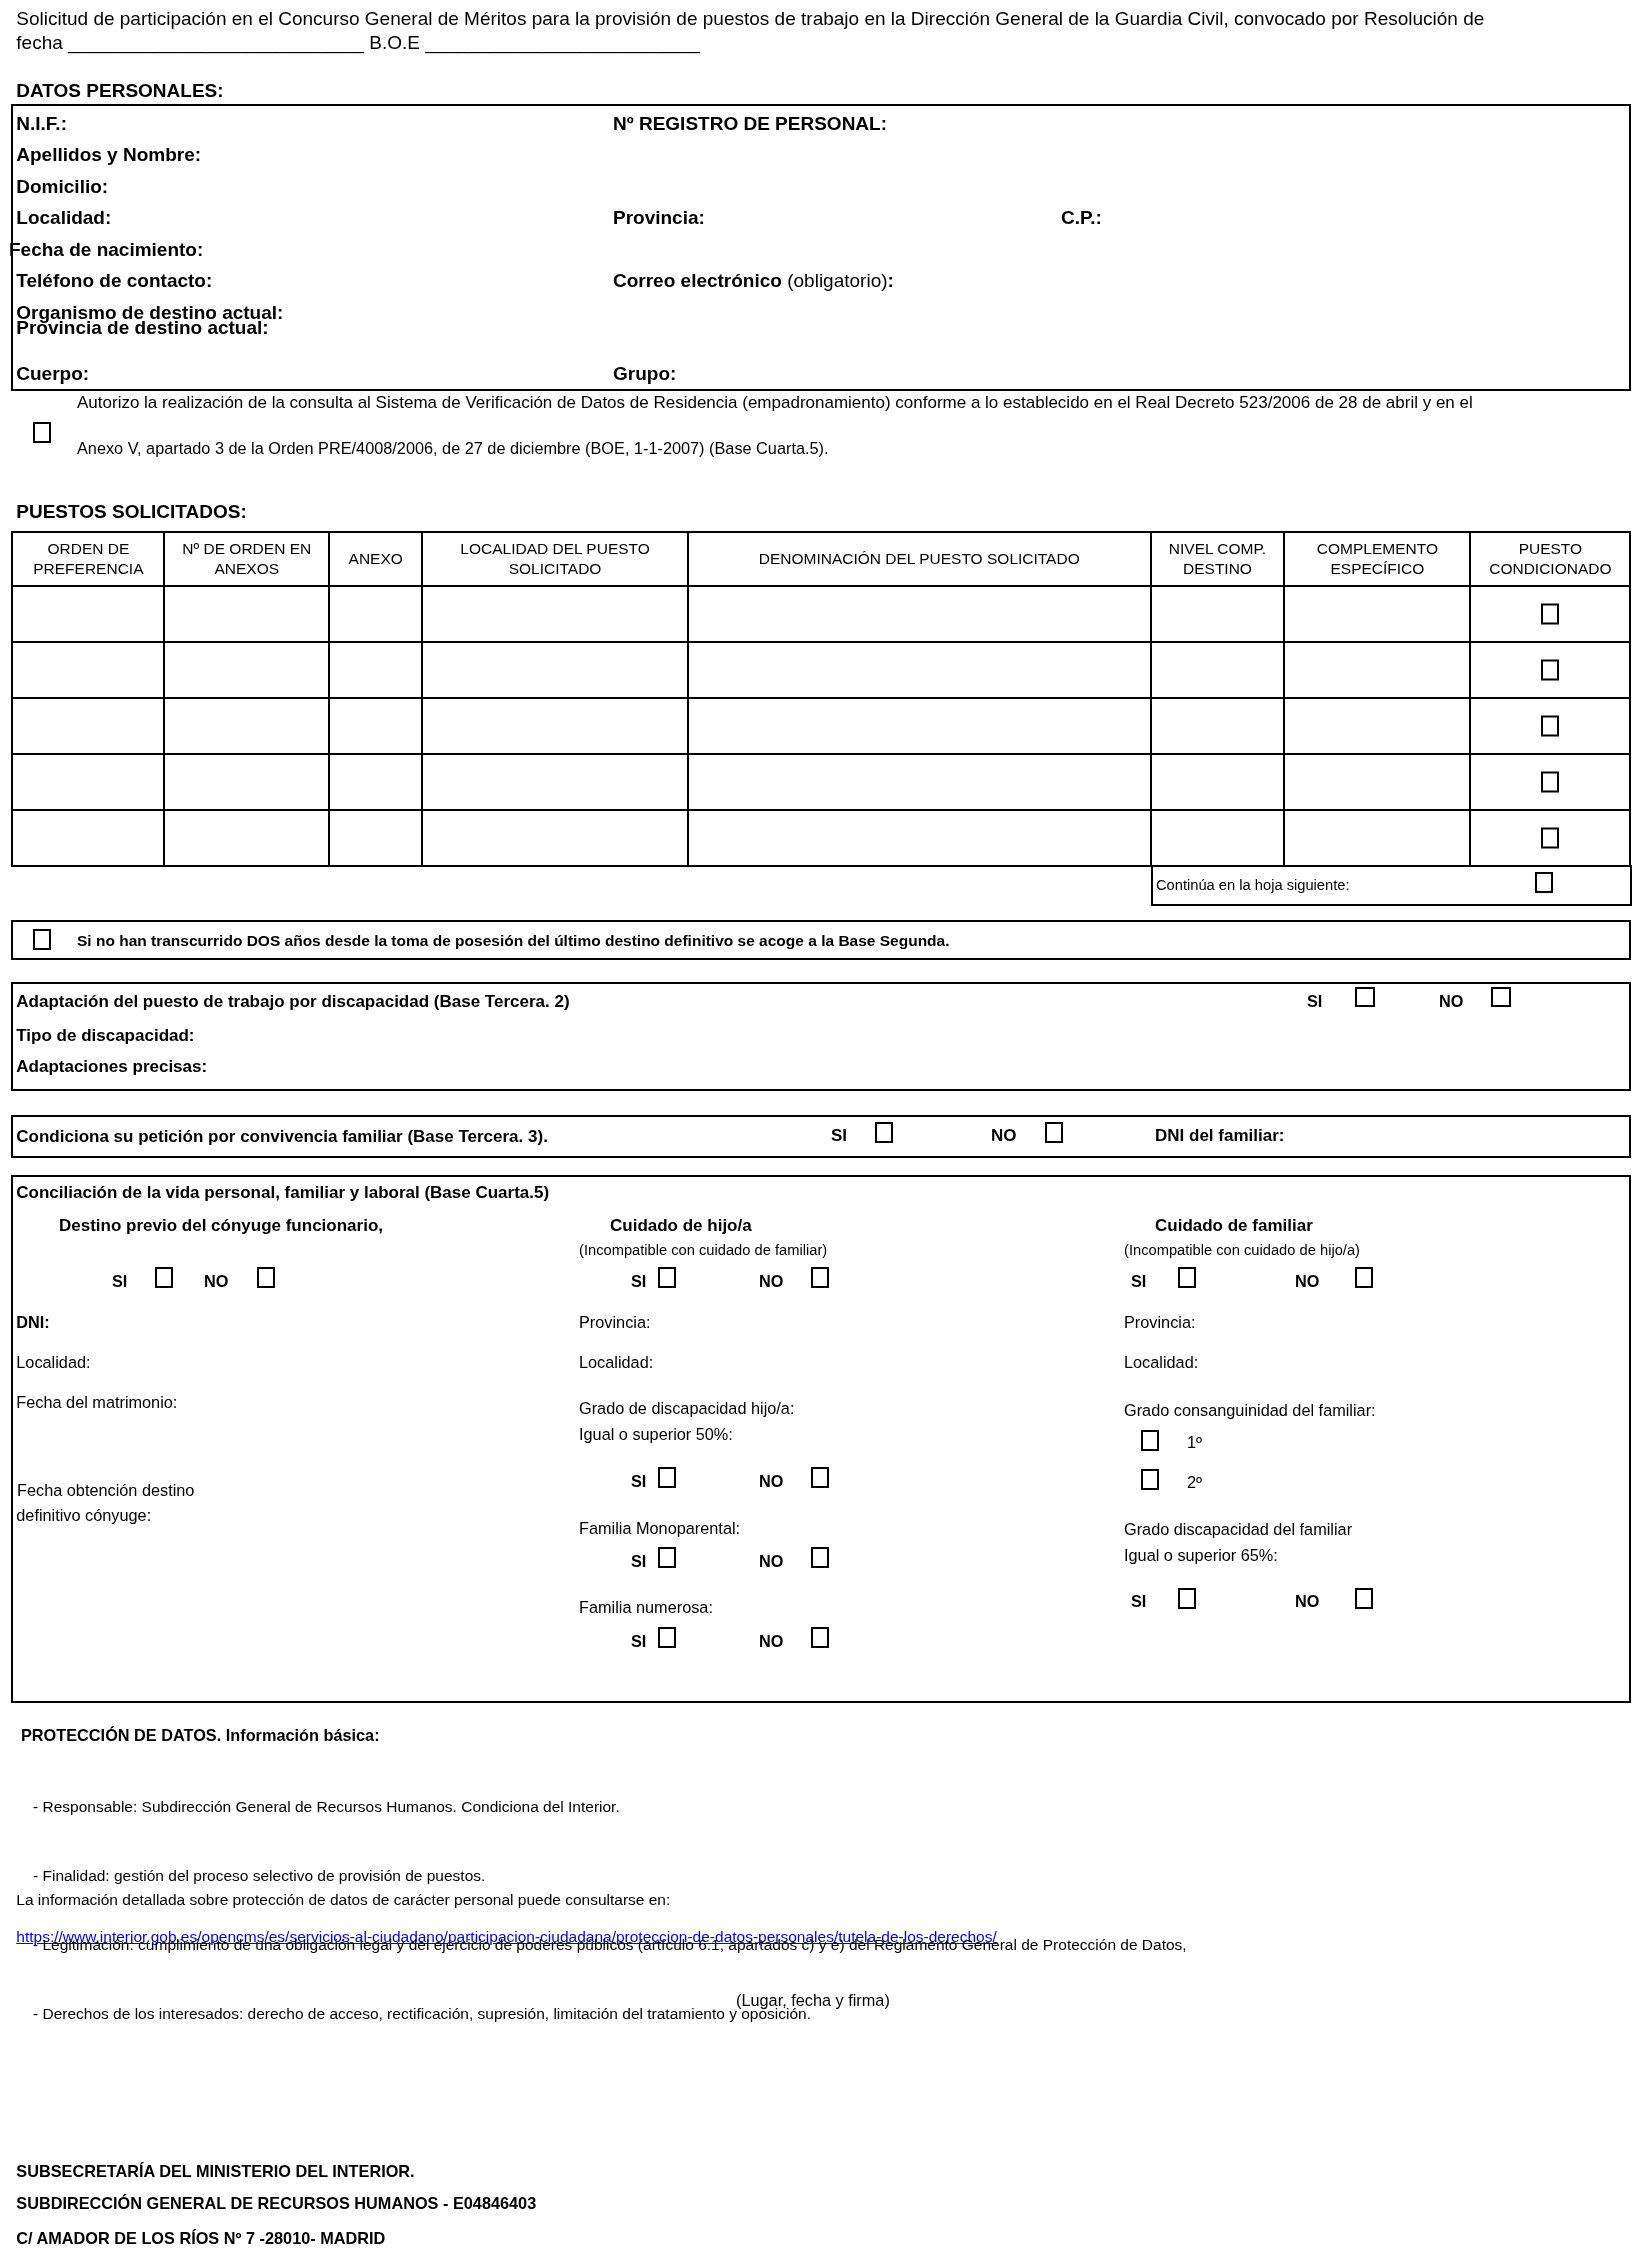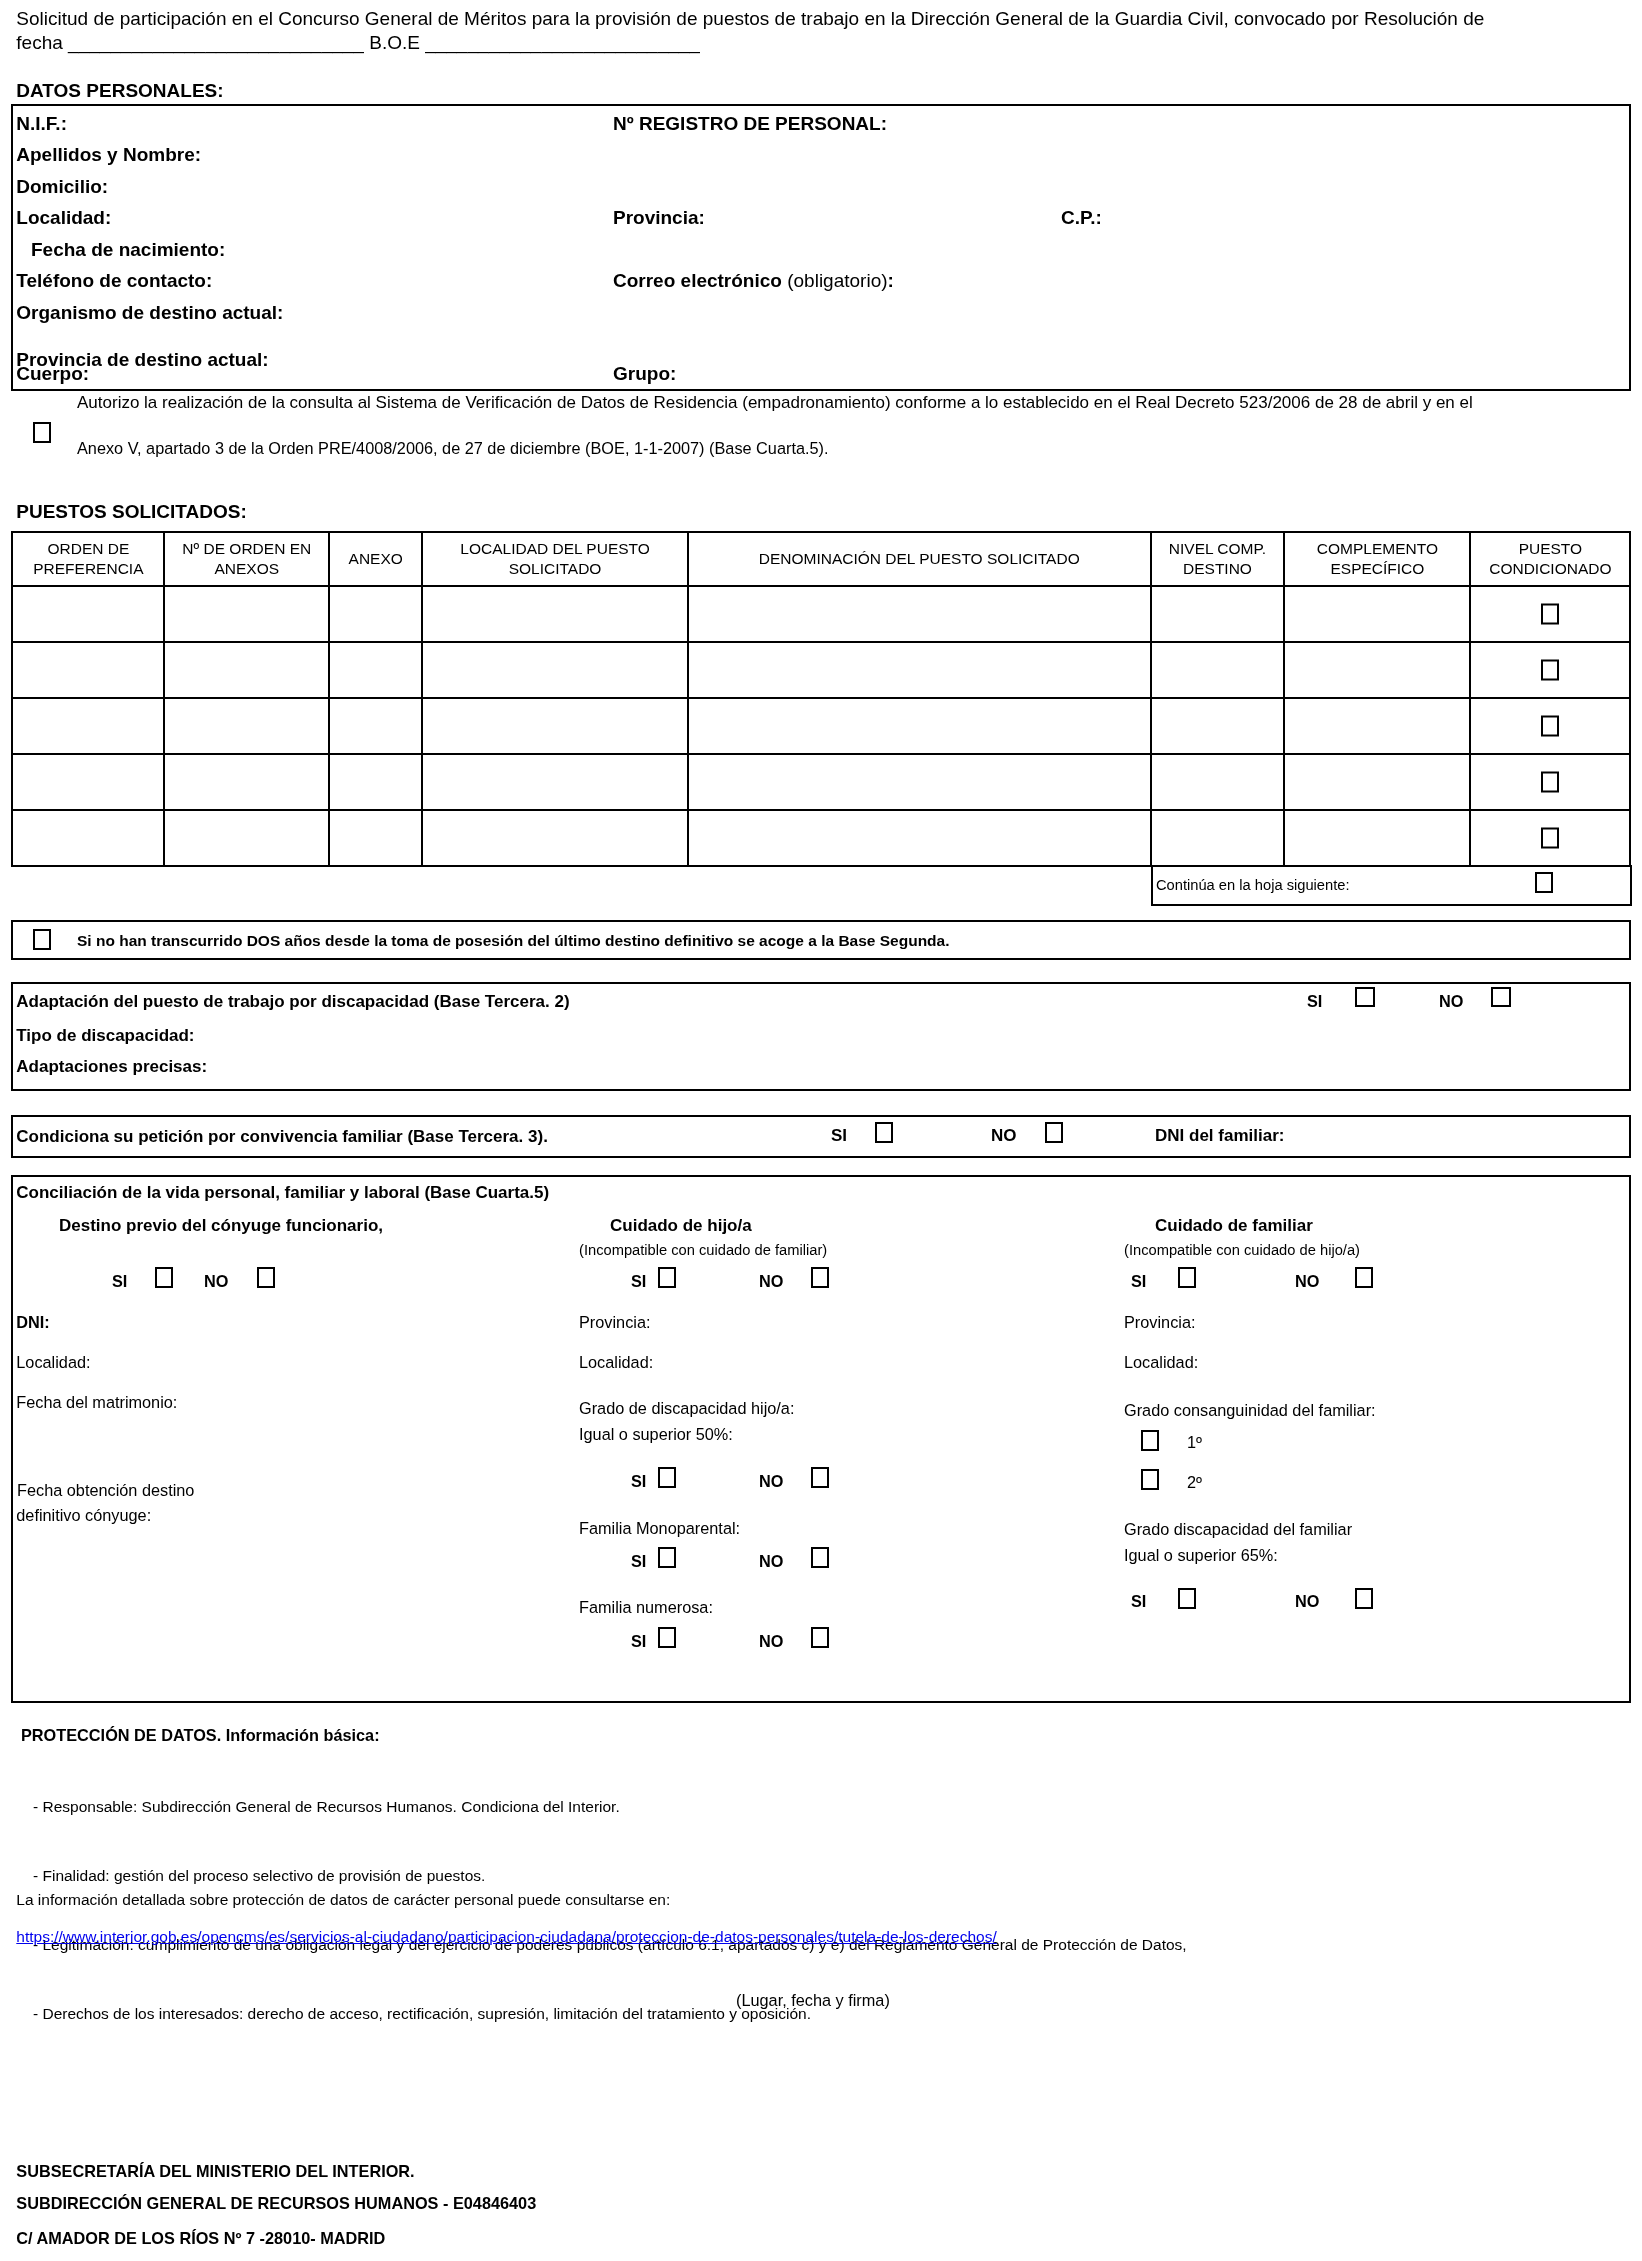--- a/index.html
+++ b/index.html
@@ -28,25 +28,25 @@
 
 <div class="abs t b" style="left:16.3px; top:79px;">DATOS PERSONALES:</div>
 <div class="box" style="left:11.4px; top:104px; width:1620px; height:287px;"></div>
 <div class="abs t b" style="left:16.3px; top:112px;">N.I.F.:</div>
 <div class="abs t b" style="left:613px; top:112px;">Nº REGISTRO DE PERSONAL:</div>
 <div class="abs t b" style="left:16.3px; top:143px;">Apellidos y Nombre:</div>
 <div class="abs t b" style="left:16.3px; top:175px;">Domicilio:</div>
 <div class="abs t b" style="left:16.3px; top:206px;">Localidad:</div>
 <div class="abs t b" style="left:613px; top:206px;">Provincia:</div>
 <div class="abs t b" style="left:1061px; top:206px;">C.P.:</div>
-<div class="abs t b" style="left:31px; top:238px;">Fecha de nacimiento:</div>
+<div class="abs t b" style="left:9px; top:238px;">Fecha de nacimiento:</div>
 <div class="abs t b" style="left:16.3px; top:269px;">Teléfono de contacto:</div>
 <div class="abs t" style="left:613px; top:269px;"><b>Correo electrónico</b> <span>(obligatorio)</span><b>:</b></div>
 <div class="abs t b" style="left:16.3px; top:301px;">Organismo de destino actual:</div>
-<div class="abs t b" style="left:16.3px; top:348px;">Provincia de destino actual:</div>
+<div class="abs t b" style="left:16.3px; top:316px;">Provincia de destino actual:</div>
 <div class="abs t b" style="left:16.3px; top:362px;">Cuerpo:</div>
 <div class="abs t b" style="left:613px; top:362px;">Grupo:</div>
 
 <div class="cb" style="left:33px; top:422px;"></div>
 <div class="abs sm" style="left:77px; top:391px; font-size:17px; line-height:23px; white-space:nowrap;">Autorizo la realización de la consulta al Sistema de Verificación de Datos de Residencia (empadronamiento) conforme a lo establecido en el Real Decreto 523/2006 de 28 de abril y en el</div>
 <div class="abs sm" style="left:77px; top:437px; font-size:16.3px; line-height:23px; white-space:nowrap;">Anexo V, apartado 3 de la Orden PRE/4008/2006, de 27 de diciembre (BOE, 1-1-2007) (Base Cuarta.5).</div>
 
 <div class="abs t b" style="left:16.3px; top:500px;">PUESTOS SOLICITADOS:</div>
 <table class="puestos">
   <colgroup>

